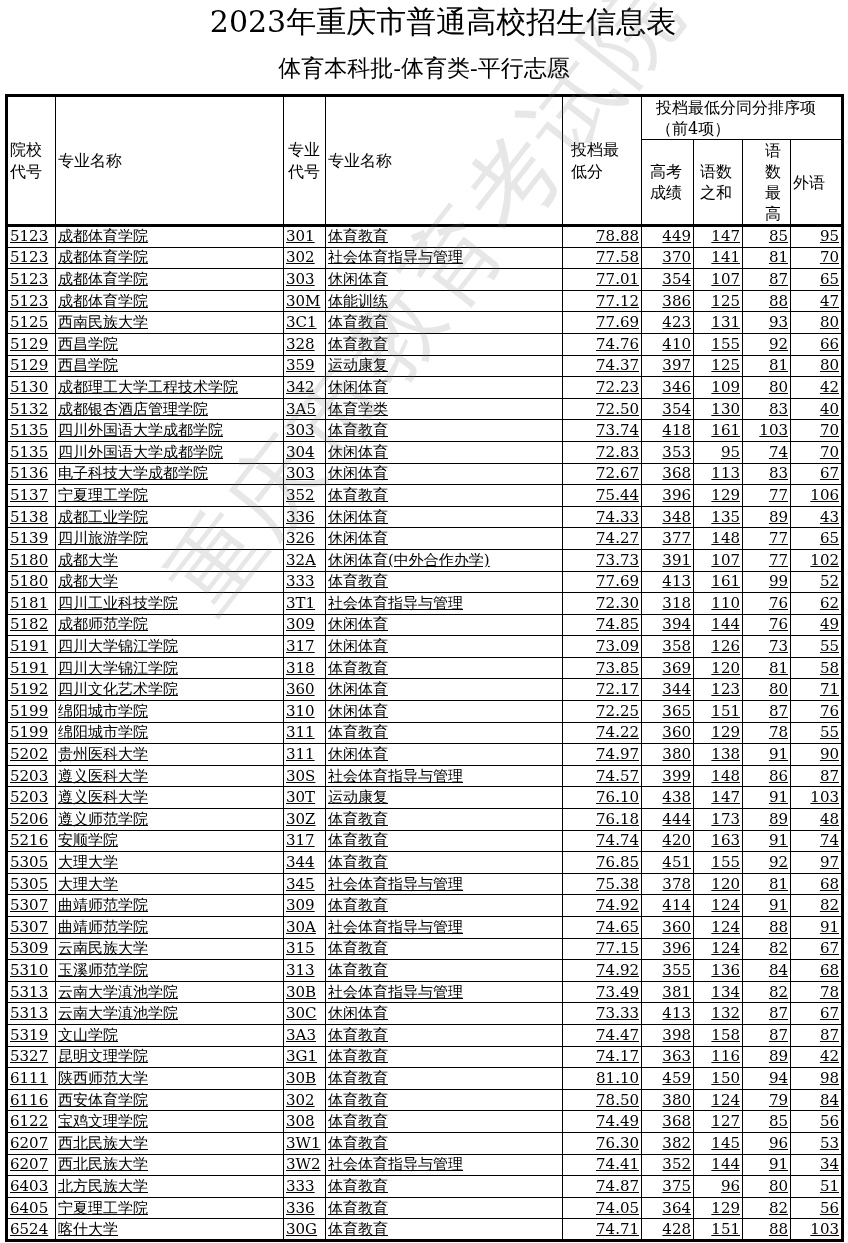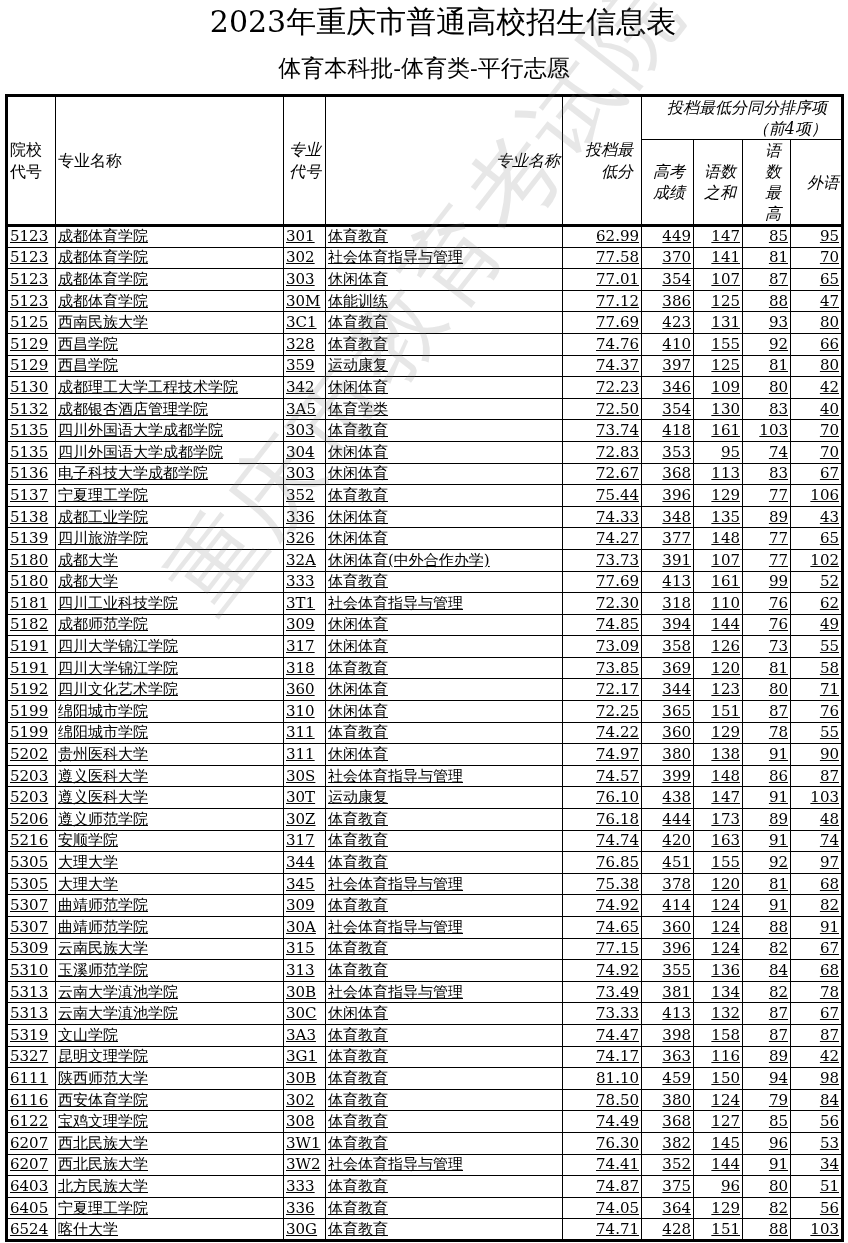--- a/index.html
+++ b/index.html
@@ -13,21 +13,21 @@
                border-collapse: collapse; table-layout: fixed;
                border: 3px solid #000; font-size: 15px; }
   table.grid td, table.grid th { border: 1.5px solid #000; padding: 0 2px; overflow: hidden;
                white-space: nowrap; font-weight: normal; line-height: 19px; }
   table.grid thead th { border-bottom: 3px solid #000; font-size: 16px; line-height: 21px; vertical-align: middle; }
   table.grid thead th.sub { border-bottom: 3px solid #000; }
   table.grid thead th.grp { border-bottom: 1.5px solid #000; }
   table.grid tbody tr { height: 21.6px; text-decoration: underline; }
   .l { text-align: left; }
   .r { text-align: right; }
-  .c { text-align: right; font-style: italic; }
+  .c { text-align: left; }
   .watermark { position: absolute; left: 140px; top: 560px; width: 760px;
                transform: rotate(-52deg); transform-origin: left top;
                font-size: 92px; color: rgba(120,120,120,0.18); white-space: nowrap;
                pointer-events: none; font-family: "DejaVu Serif", serif; letter-spacing: 4px; }
   .pageno { position: absolute; top: 1222px; left: 0; width: 848px; text-align: center;
             font-size: 14px; margin-top: 28px; }
 </style>
 </head>
 <body>
 
@@ -61,21 +61,21 @@
       <th class="c sub" style="white-space:normal;line-height:21px;padding:0 22px">语数最高</th>
       <th class="c sub">外语</th>
     </tr>
   </thead>
   <tbody id="rows">
       <tr>
         <td class="l">5123</td>
         <td class="l">成都体育学院</td>
         <td class="l">301</td>
         <td class="l">体育教育</td>
-        <td class="r">62.99</td>
+        <td class="r">78.88</td>
         <td class="r">449</td>
         <td class="r">147</td>
         <td class="r">85</td>
         <td class="r">95</td>
       </tr>
       <tr>
         <td class="l">5123</td>
         <td class="l">成都体育学院</td>
         <td class="l">302</td>
         <td class="l">社会体育指导与管理</td>

